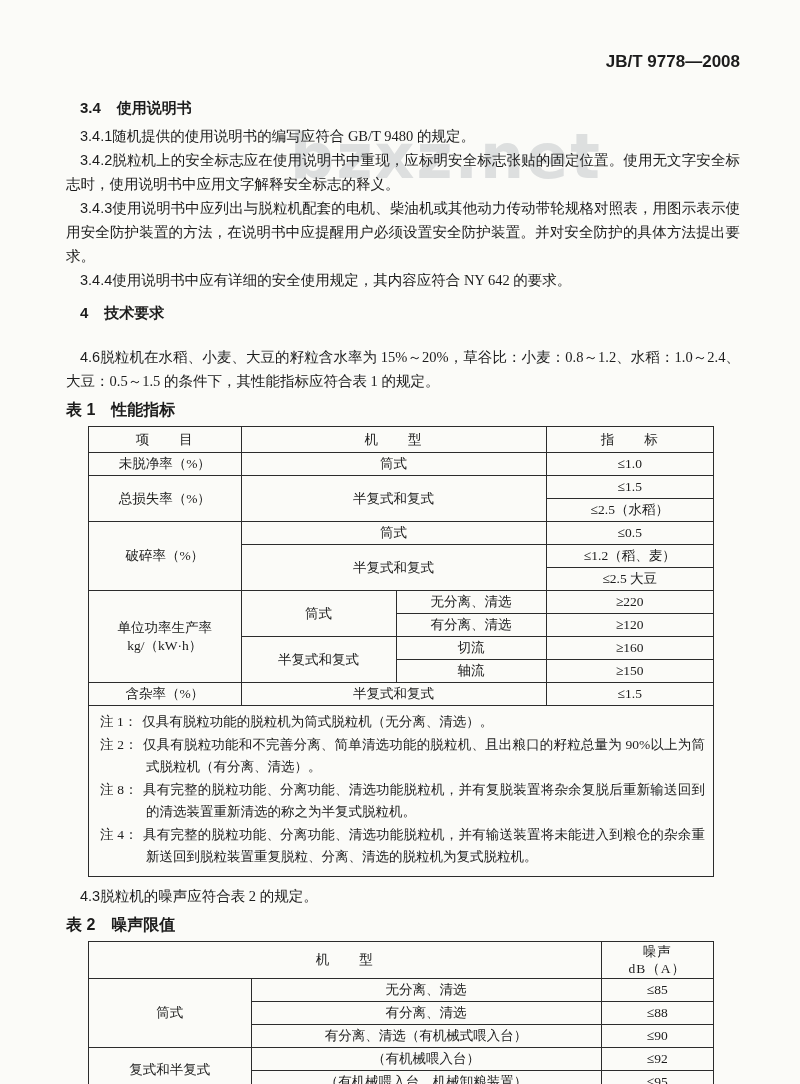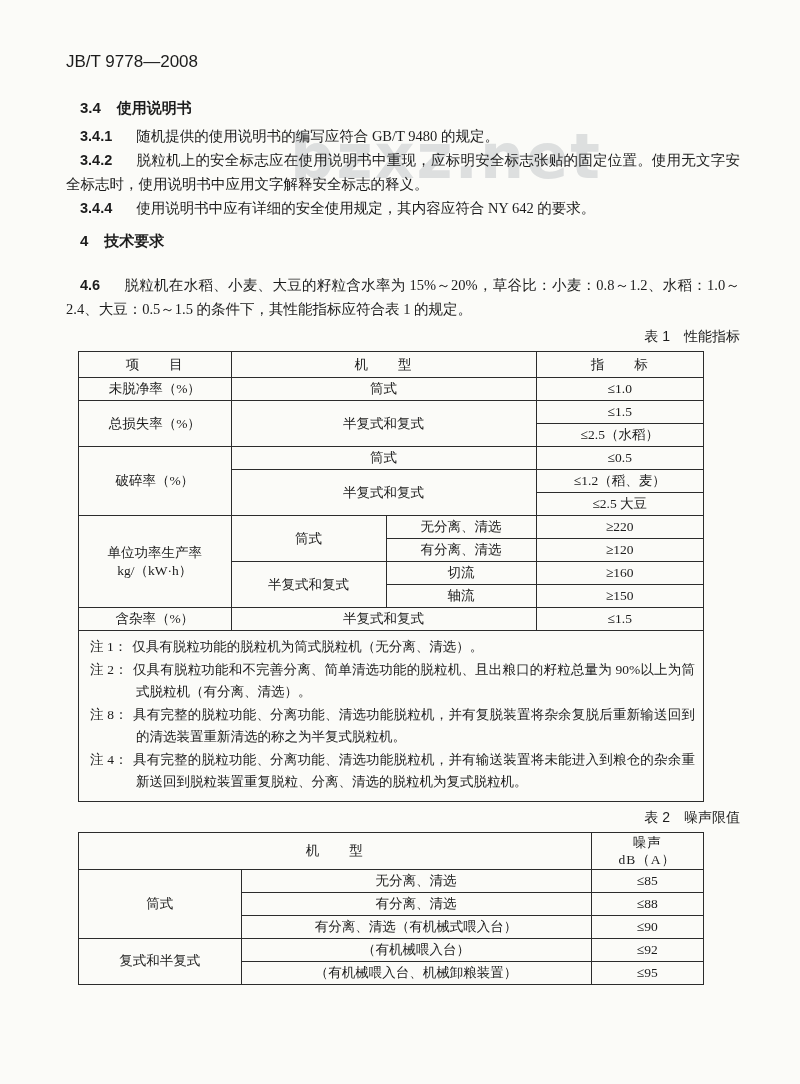--- a/index.html
+++ b/index.html
@@ -22,23 +22,24 @@
     z-index: 0;
     font-family: "DejaVu Sans", sans-serif;
     font-weight: bold;
     font-size: 62px;
     letter-spacing: 2px;
     color: rgba(105, 115, 125, 0.20);
     user-select: none;
   }
   .doc-header {
     font-family: "Liberation Sans", "DejaVu Sans", sans-serif;
-    font-weight: normal;
+    font-weight: bold;
     font-size: 17px;
     margin-bottom: 24px;
+    text-align: right;
   }
   .sec-title {
     font-family: "Liberation Sans", "DejaVu Sans", sans-serif;
     font-weight: bold;
     font-size: 15px;
     line-height: 24px;
     margin: 0 0 4px 0;
     text-indent: 14px;
   }
   .sec-title .snum { margin-right: 16px; text-align: center; }
@@ -46,35 +47,35 @@
   p.clause {
     margin: 0;
     font-size: 14.5px;
     line-height: 24px;
     text-align: justify;
     text-indent: 14px;
   }
   p.clause.gap-top { margin-top: 7px; }
   .cnum {
     font-family: "Liberation Sans", "DejaVu Sans", sans-serif;
-    font-weight: bold;
-    margin-right: 24px;
+    font-weight: normal;
+    margin-right: 0;
   }
   .tbl-title {
     font-family: "Liberation Sans", "DejaVu Sans", sans-serif;
-    font-weight: normal;
-    font-size: 14px;
-    text-align: right;
+    font-weight: bold;
+    font-size: 16px;
+    text-align: left;
     margin: 7px 0 5px 0;
   }
   table.std {
     border-collapse: collapse;
     table-layout: fixed;
     width: 626px;
-    margin-left: 12px;
+    margin-left: 22px;
     font-size: 13.5px;
     padding-left: 35px;
   }
   table.std td {
     border: 1.6px solid #2c2c2c;
     text-align: center;
     vertical-align: middle;
     padding: 1px 4px;
     height: 20px;
     line-height: 1.3;
@@ -108,20 +109,23 @@
 
   <div class="sec-title">
     <span class="snum">3.4</span><span>使用说明书</span>
   </div>
 
   <p class="clause">
     <span class="cnum">3.4.1</span><span>随机提供的使用说明书的编写应符合 GB/T 9480 的规定。</span>
   </p>
   <p class="clause">
     <span class="cnum">3.4.2</span><span>脱粒机上的安全标志应在使用说明书中重现，应标明安全标志张贴的固定位置。使用无文字安全标志时，使用说明书中应用文字解释安全标志的释义。</span>
+  </p>
+  <p class="clause">
+    <span class="cnum">3.4.3</span><span>使用说明书中应列出与脱粒机配套的电机、柴油机或其他动力传动带轮规格对照表，用图示表示使用安全防护装置的方法，在说明书中应提醒用户必须设置安全防护装置。并对安全防护的具体方法提出要求。</span>
   </p>
   <p class="clause">
     <span class="cnum">3.4.4</span><span>使用说明书中应有详细的安全使用规定，其内容应符合 NY 642 的要求。</span>
   </p>
 
   <div class="sec-title gap-top">
     <span class="snum">4</span><span>技术要求</span>
   </div>
 
   <p class="clause">
@@ -207,20 +211,23 @@
           <span class="note-label">注 8：</span><span>具有完整的脱粒功能、分离功能、清选功能脱粒机，并有复脱装置将杂余复脱后重新输送回到的清选装置重新清选的称之为半复式脱粒机。</span>
         </div>
         <div class="note">
           <span class="note-label">注 4：</span><span>具有完整的脱粒功能、分离功能、清选功能脱粒机，并有输送装置将未能进入到粮仓的杂余重新送回到脱粒装置重复脱粒、分离、清选的脱粒机为复式脱粒机。</span>
         </div>
       </td>
     </tr>
   </tbody>
     </table>
 
+  <p class="clause gap-top">
+    <span class="cnum">4.3</span><span>脱粒机的噪声应符合表 2 的规定。</span>
+  </p>
 
   <div class="tbl-title">表 2　噪声限值</div>
 
   <table class="std">
     <colgroup>
       <col style="width:26%">
         <col style="width:56%">
         <col style="width:18%">
     </colgroup>
     <tbody>

